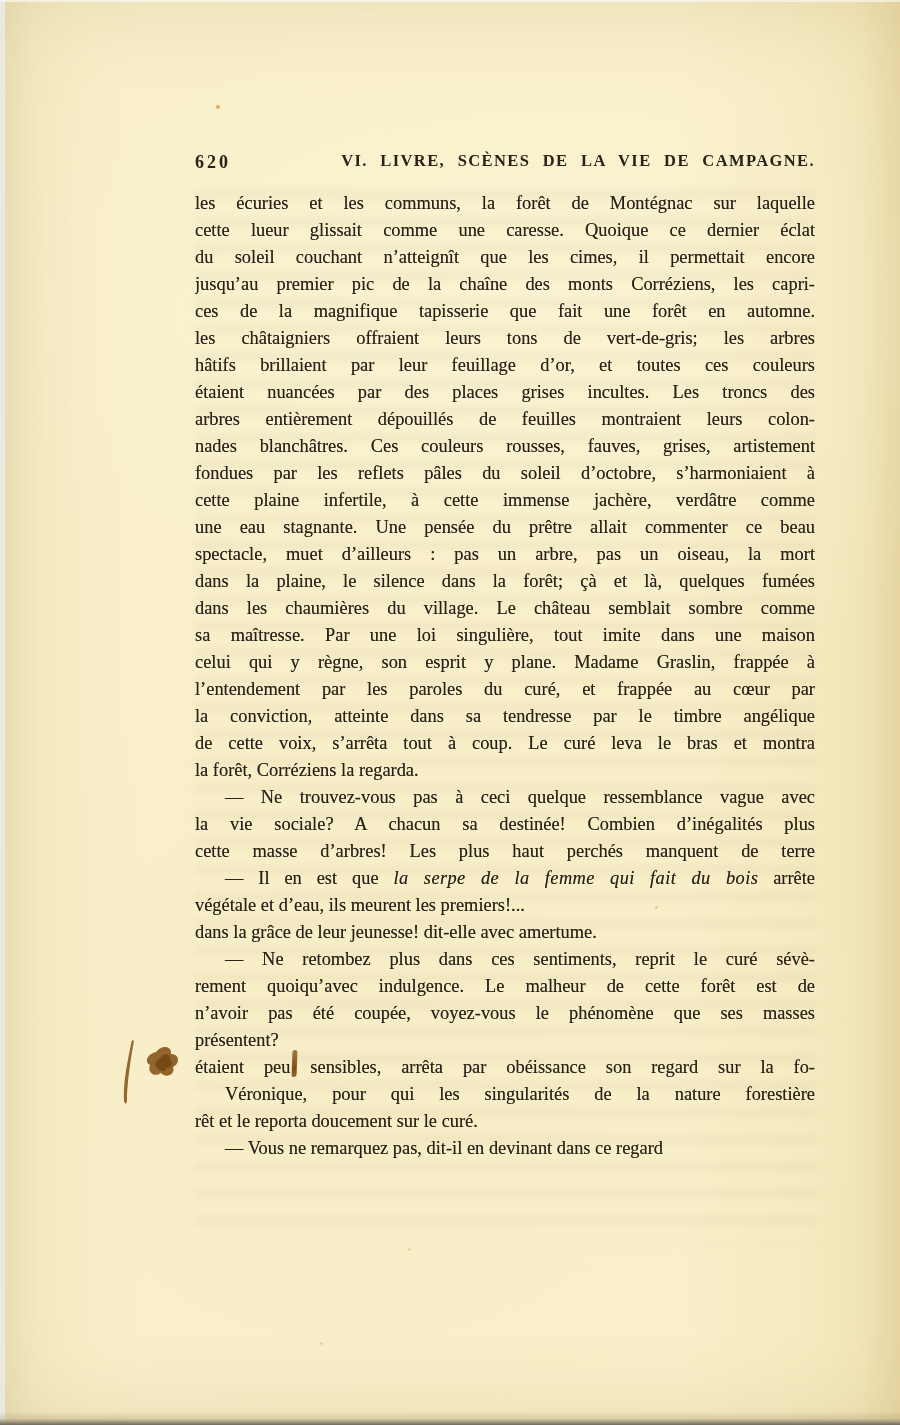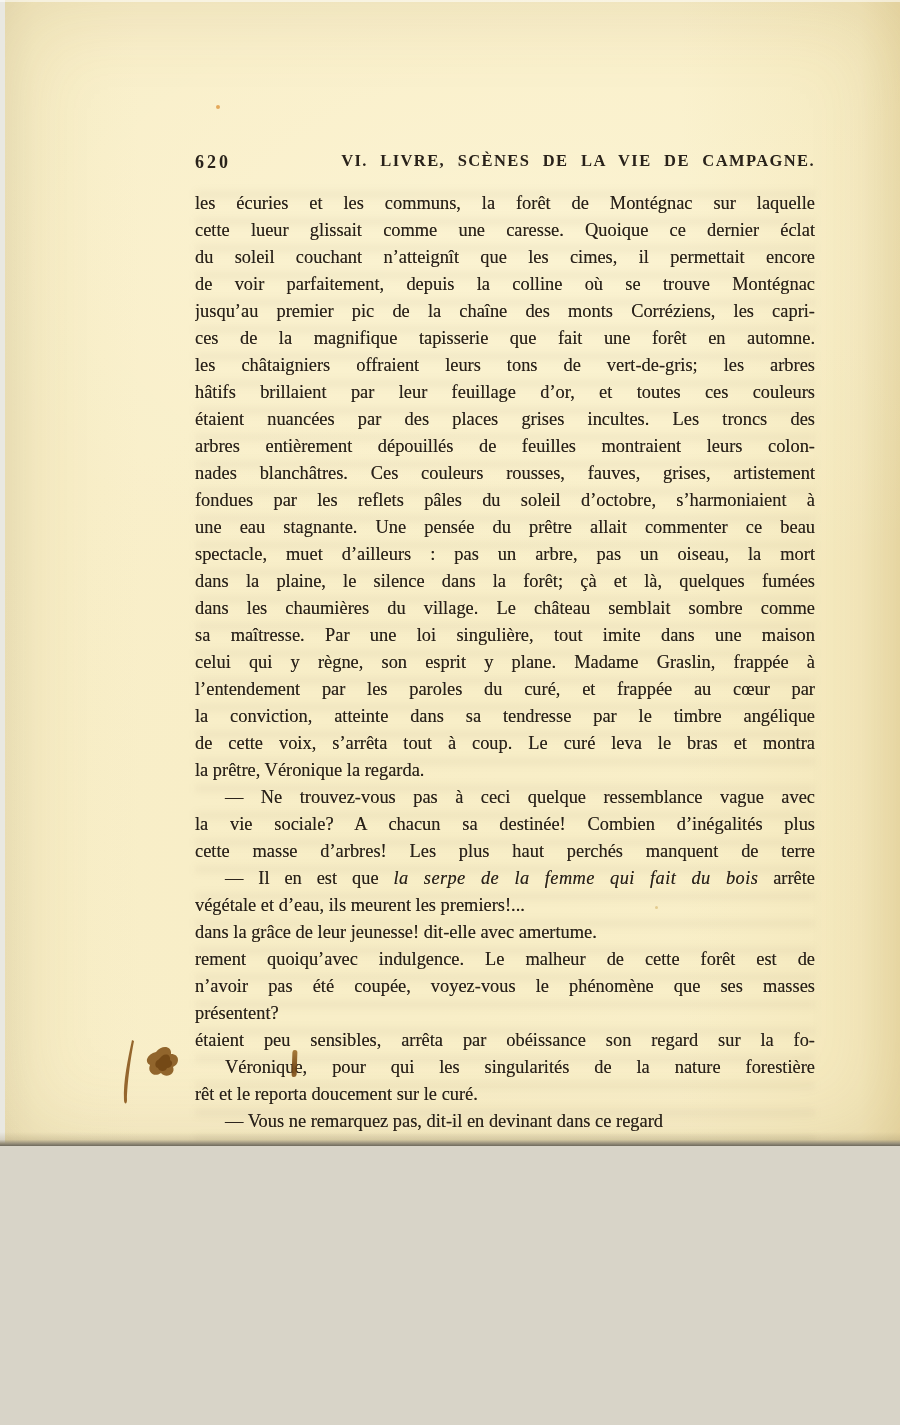--- a/index.html
+++ b/index.html
@@ -3,21 +3,21 @@
 <meta charset="utf-8">
 <style>
   html, body {
     margin: 0; padding: 0;
     width: 900px; height: 1425px;
     background: #d8d4c8;
     font-family: "Liberation Serif", serif;
   }
   .scan {
     position: relative;
-    width: 900px; height: 1146px;
+    width: 900px; height: 1425px;
     overflow: hidden;
     background:
       radial-gradient(ellipse 900px 500px at 62% 22%, rgba(255,250,225,0.35), transparent 70%),
       radial-gradient(ellipse 700px 600px at 40% 75%, rgba(246,236,195,0.5), transparent 75%),
       linear-gradient(90deg, #efe5bd 0px, #f6ecc4 35px, #f9efca 140px, #f9efc9 680px, #f4e8bc 860px, #eedfac 900px);
   }
   .scan::before {
     content: "";
     position: absolute; inset: 0;
     box-shadow: inset 0 0 90px rgba(150,115,55,0.18);
@@ -97,45 +97,46 @@
 
   <div class="running-head">
     <span class="pagenum">620</span>
     <span class="running-title">VI. LIVRE, SCÈNES DE LA VIE DE CAMPAGNE.</span>
   </div>
 
   <div class="text-block">
       <div class="line">les écuries et les communs, la forêt de Montégnac sur laquelle</div>
       <div class="line">cette lueur glissait comme une caresse. Quoique ce dernier éclat</div>
       <div class="line">du soleil couchant n’atteignît que les cimes, il permettait encore</div>
-      <div class="line">de voir parfaitement, depuis la colline où se trouve Montégnac</div>
       <div class="line">jusqu’au premier pic de la chaîne des monts Corréziens, les capri-</div>
       <div class="line">ces de la magnifique tapisserie que fait une forêt en automne.</div>
       <div class="line">les châtaigniers offraient leurs tons de vert-de-gris; les arbres</div>
       <div class="line">hâtifs brillaient par leur feuillage d’or, et toutes ces couleurs</div>
       <div class="line">étaient nuancées par des places grises incultes. Les troncs des</div>
       <div class="line">arbres entièrement dépouillés de feuilles montraient leurs colon-</div>
       <div class="line">nades blanchâtres. Ces couleurs rousses, fauves, grises, artistement</div>
       <div class="line">fondues par les reflets pâles du soleil d’octobre, s’harmoniaient à</div>
+      <div class="line">cette plaine infertile, à cette immense jachère, verdâtre comme</div>
       <div class="line">une eau stagnante. Une pensée du prêtre allait commenter ce beau</div>
       <div class="line">spectacle, muet d’ailleurs : pas un arbre, pas un oiseau, la mort</div>
       <div class="line">dans la plaine, le silence dans la forêt; çà et là, quelques fumées</div>
       <div class="line">dans les chaumières du village. Le château semblait sombre comme</div>
       <div class="line">sa maîtresse. Par une loi singulière, tout imite dans une maison</div>
       <div class="line">celui qui y règne, son esprit y plane. Madame Graslin, frappée à</div>
       <div class="line">l’entendement par les paroles du curé, et frappée au cœur par</div>
       <div class="line">la conviction, atteinte dans sa tendresse par le timbre angélique</div>
       <div class="line">de cette voix, s’arrêta tout à coup. Le curé leva le bras et montra</div>
-      <div class="line end">la prêtre, Véronique la regarda.</div>
+      <div class="line end">la forêt, Corréziens la regarda.</div>
       <div class="line indent">— Ne trouvez-vous pas à ceci quelque ressemblance vague avec</div>
       <div class="line">la vie sociale? A chacun sa destinée! Combien d’inégalités plus</div>
       <div class="line">cette masse d’arbres! Les plus haut perchés manquent de terre</div>
       <div class="line indent">— Il en est que <i>la serpe de la femme qui fait du bois</i> arrête</div>
       <div class="line end">végétale et d’eau, ils meurent les premiers!...</div>
       <div class="line end">dans la grâce de leur jeunesse! dit-elle avec amertume.</div>
+      <div class="line indent">— Ne retombez plus dans ces sentiments, reprit le curé sévè-</div>
       <div class="line">rement quoiqu’avec indulgence. Le malheur de cette forêt est de</div>
       <div class="line">n’avoir pas été coupée, voyez-vous le phénomène que ses masses</div>
       <div class="line end">présentent?</div>
       <div class="line">étaient peu sensibles, arrêta par obéissance son regard sur la fo-</div>
       <div class="line indent">Véronique, pour qui les singularités de la nature forestière</div>
       <div class="line end">rêt et le reporta doucement sur le curé.</div>
       <div class="line end indent">— Vous ne remarquez pas, dit-il en devinant dans ce regard</div>
     </div>
 
   <svg class="margin-mark" width="80" height="90" viewBox="0 0 80 90">

